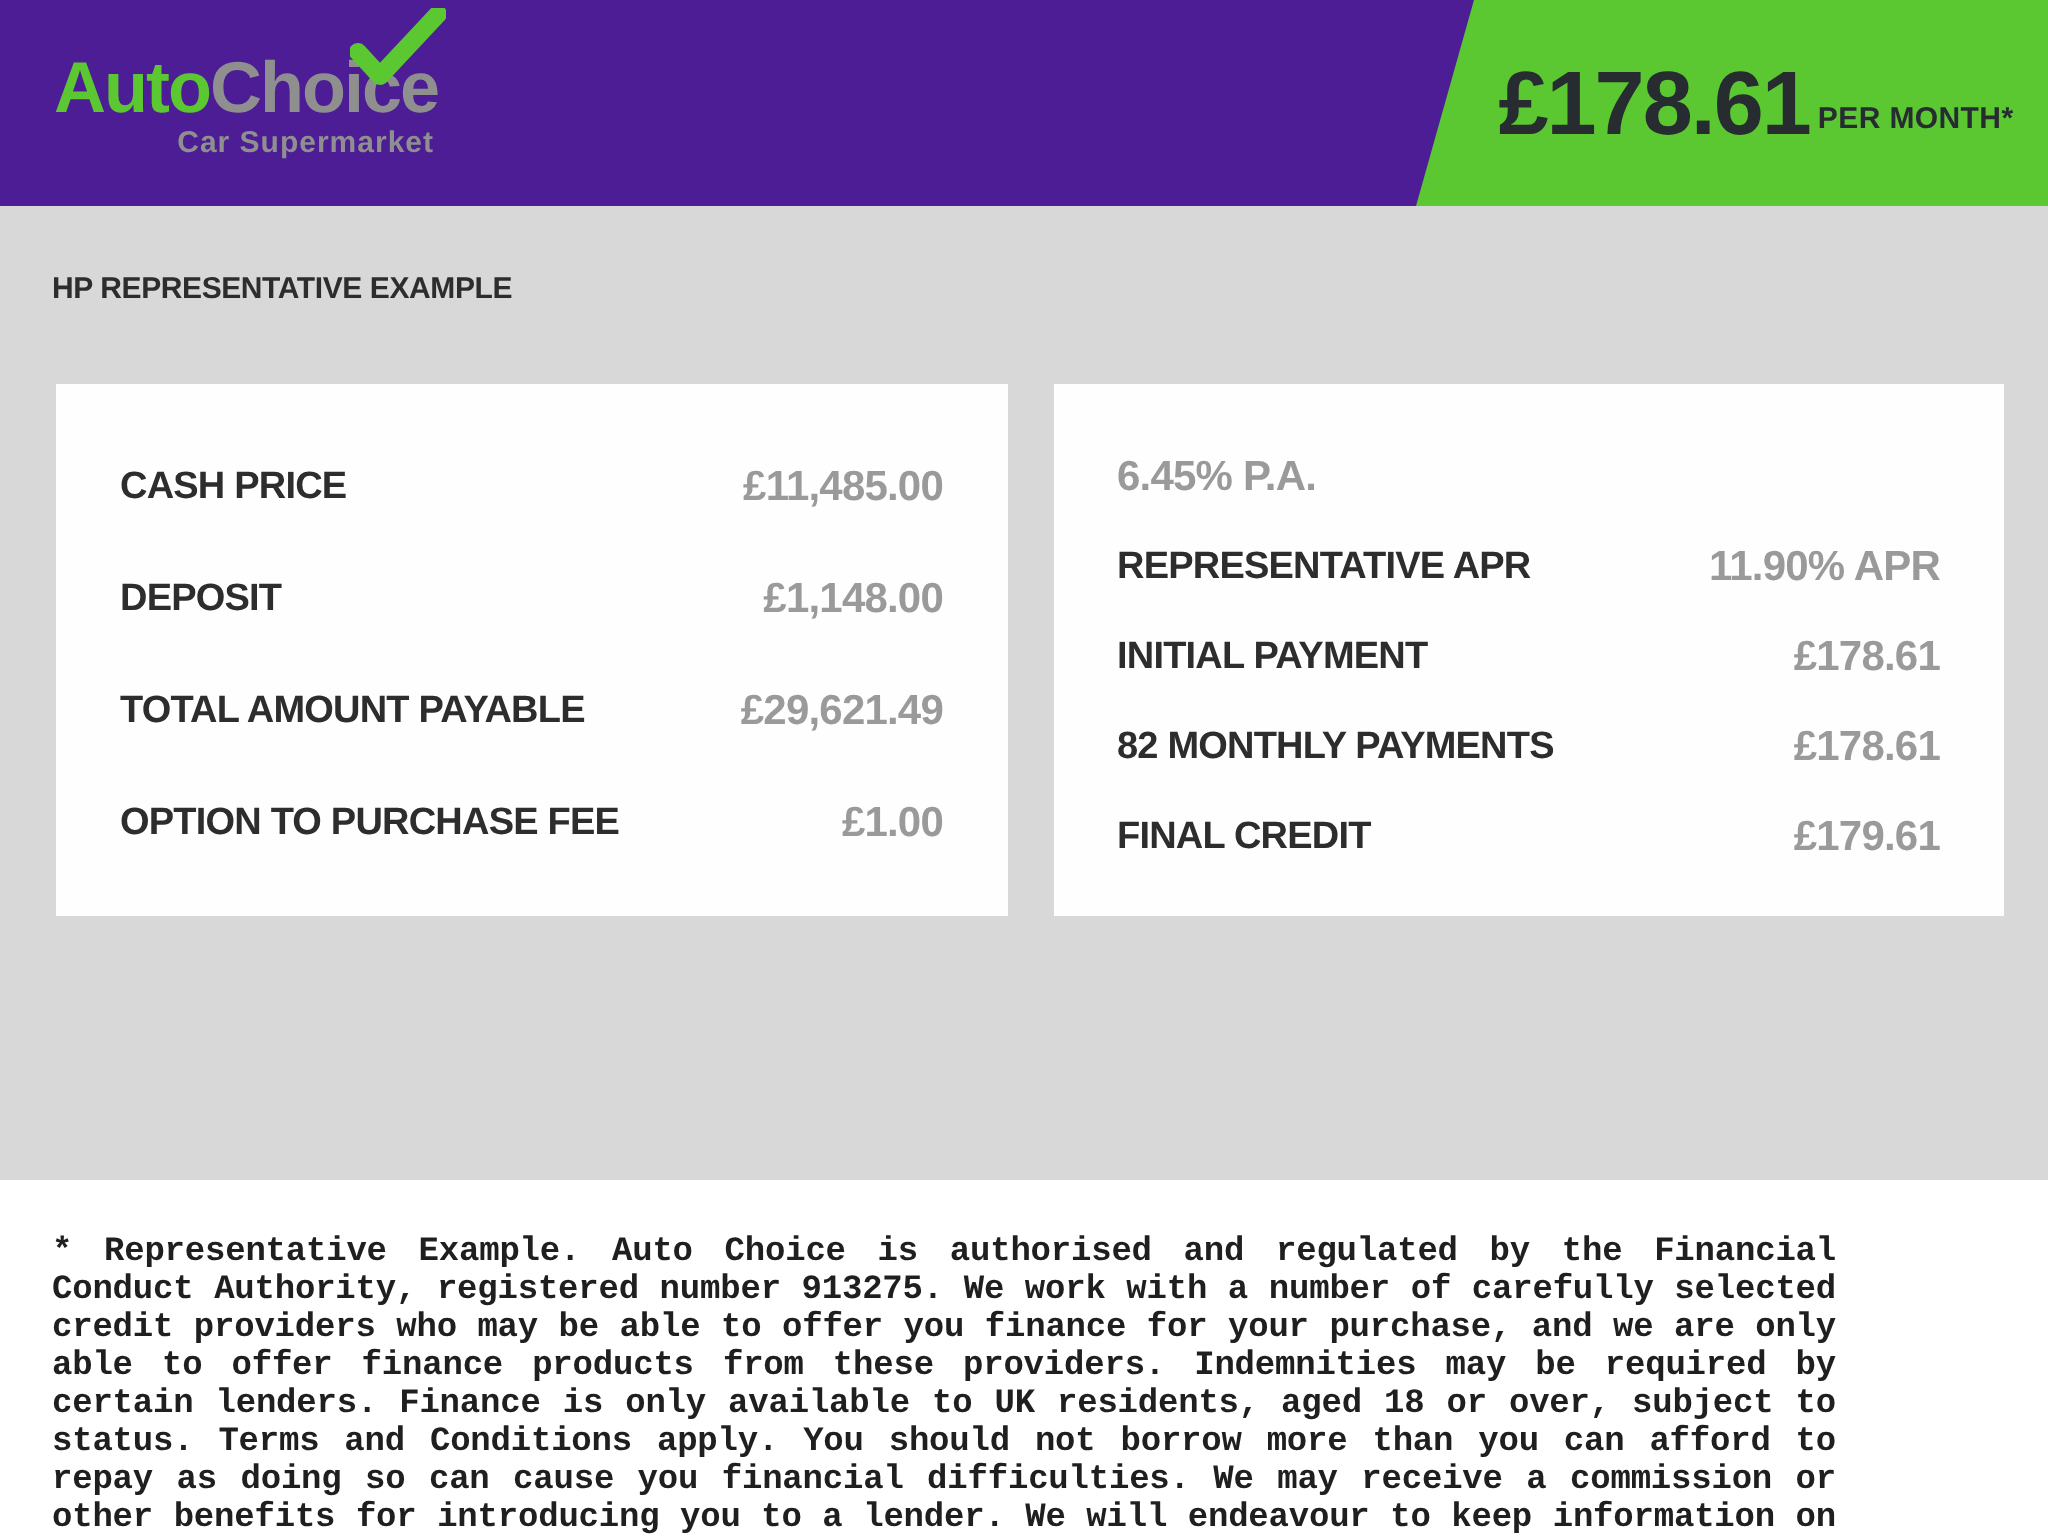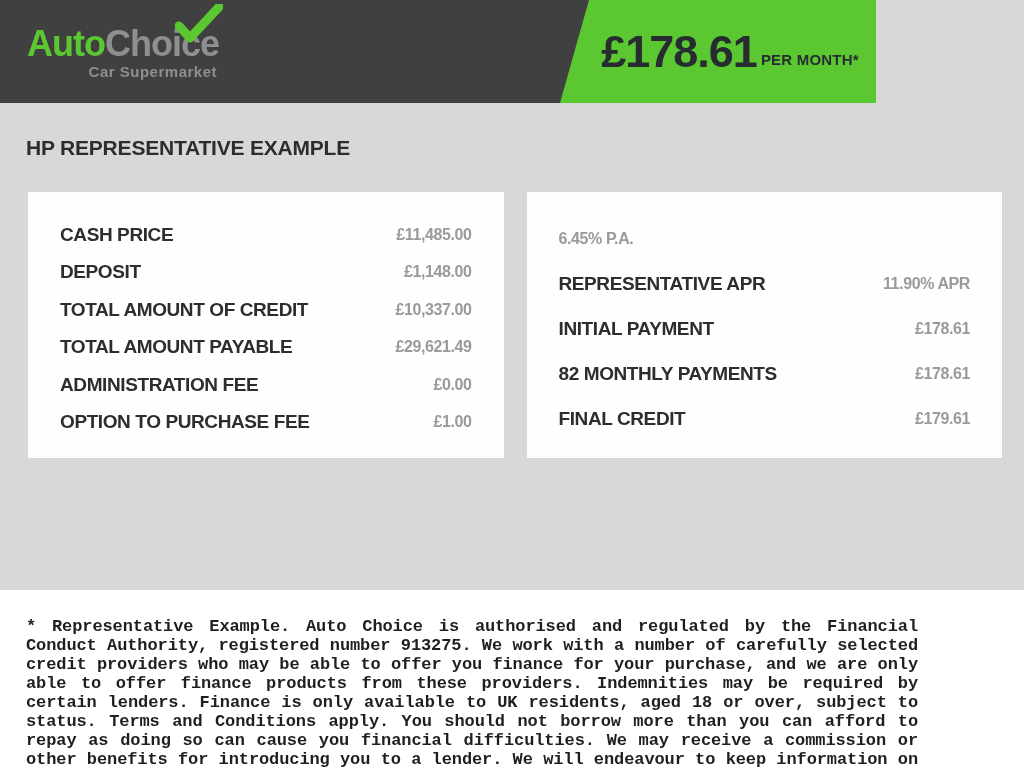--- a/index.html
+++ b/index.html
@@ -8,22 +8,22 @@
     font-family: "Liberation Sans", sans-serif;
     background: #d8d8d8;
     width: 1024px; height: 768px;
     overflow: hidden;
     position: relative;
   }
 
   
   .header {
     position: relative;
-    width: 876px; height: 103px;
-    background: #404040;
+    width: 1024px; height: 103px;
+    background: #4c1d95;
     overflow: hidden;
   }
   .logo {
     position: absolute;
     left: 27px; top: 26px;
     line-height: 1;
   }
   .logo-main {
     font-size: 36px;
     font-weight: bold;
@@ -77,21 +77,21 @@
 
   
   .main {
     width: 1024px; height: 487px;
     background: #d8d8d8;
     position: relative;
   }
   .page-title {
     position: absolute;
     left: 26px; top: 33px;
-    font-size: 21px;
+    font-size: 15px;
     font-weight: bold;
     color: #2d2d2d;
     letter-spacing: -0.2px;
   }
   .cards {
     position: absolute;
     left: 28px; top: 89px;
     width: 974px;
     display: flex;
     gap: 23px;
@@ -111,21 +111,21 @@
     justify-content: space-between;
   }
   .finance-label {
     font-size: 19px;
     font-weight: bold;
     color: #2d2d2d;
     letter-spacing: -0.4px;
     white-space: nowrap;
   }
   .finance-value {
-    font-size: 16px;
+    font-size: 21px;
     font-weight: 600;
     color: #9a9a9a;
     letter-spacing: -0.4px;
     white-space: nowrap;
     text-align: right;
   }
 
   
   .footer {
     width: 1024px; height: 178px;
@@ -170,30 +170,22 @@
     <div class="card">
       <div class="finance-row">
         <span class="finance-label">CASH PRICE</span>
         <span class="finance-value">£11,485.00</span>
       </div>
       <div class="finance-row">
         <span class="finance-label">DEPOSIT</span>
         <span class="finance-value">£1,148.00</span>
       </div>
       <div class="finance-row">
-        <span class="finance-label">TOTAL AMOUNT OF CREDIT</span>
-        <span class="finance-value">£10,337.00</span>
-      </div>
-      <div class="finance-row">
         <span class="finance-label">TOTAL AMOUNT PAYABLE</span>
         <span class="finance-value">£29,621.49</span>
-      </div>
-      <div class="finance-row">
-        <span class="finance-label">ADMINISTRATION FEE</span>
-        <span class="finance-value">£0.00</span>
       </div>
       <div class="finance-row">
         <span class="finance-label">OPTION TO PURCHASE FEE</span>
         <span class="finance-value">£1.00</span>
       </div>
     </div>
 
     <div class="card">
       <div class="finance-row">
         <span class="finance-value">6.45% P.A.</span>

